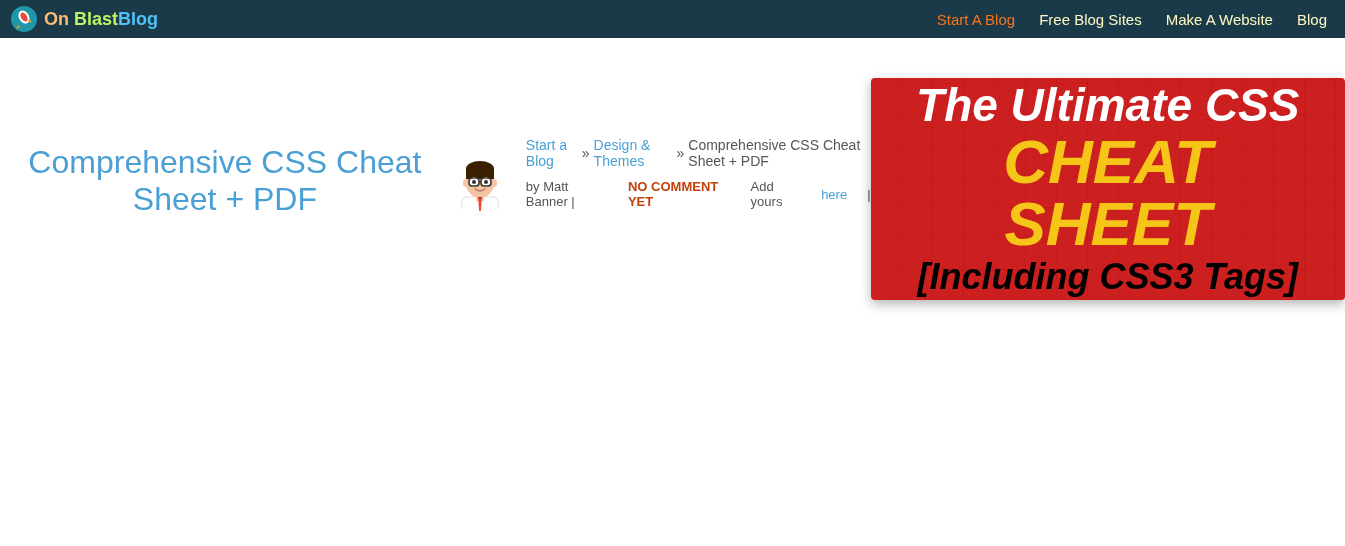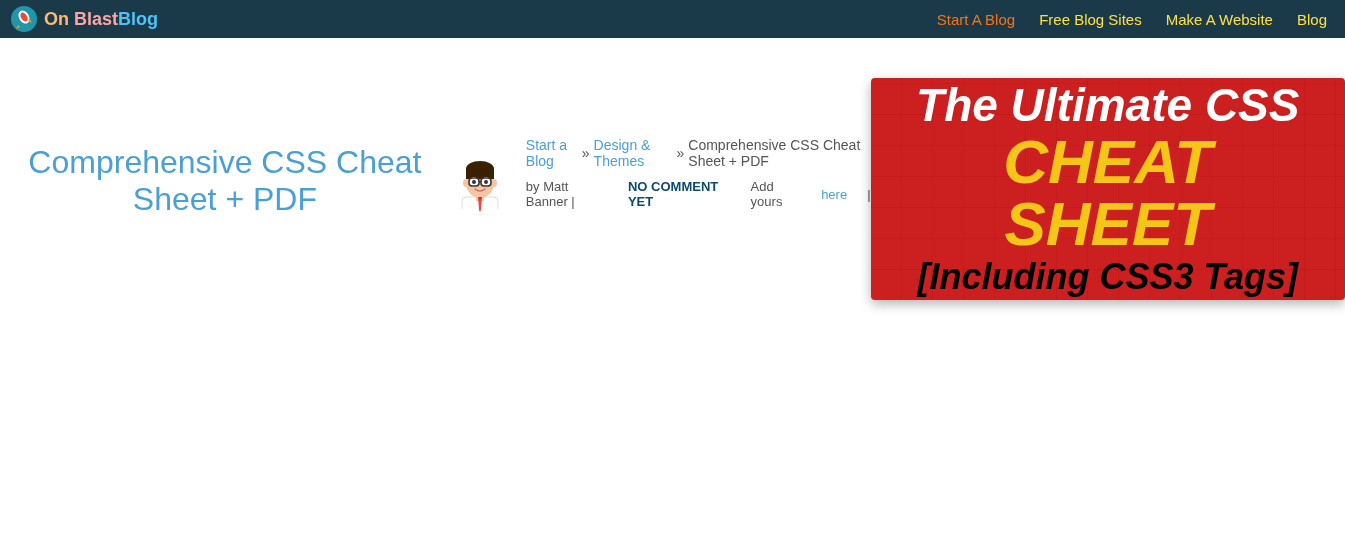--- a/index.html
+++ b/index.html
@@ -39,37 +39,37 @@
     .logo-text {
       font-size: 18px;
       font-weight: bold;
     }
 
     .logo-on {
       color: #fdba74;
     }
 
     .logo-blast {
-      color: #fca5a5;
+      color: #bef264;
     }
 
     .logo-blog {
       color: #4fc3f7;
     }
 
     nav {
       display: flex;
       align-items: center;
       gap: 24px;
     }
 
     nav a {
       text-decoration: none;
       font-size: 15px;
-      color: #fde047;
+      color: #fef9c3;
     }
 
     nav a.active {
       color: #f97316;
     }
 
     
     .main-content {
       display: flex;
       align-items: center;
@@ -110,21 +110,21 @@
     .meta-row {
       font-size: 13px;
       color: #555;
       margin-bottom: 24px;
       display: flex;
       align-items: center;
       gap: 20px;
     }
 
     .meta-row .no-comment {
-      color: #0c4a6e;
+      color: #c2410c;
       font-weight: bold;
       text-transform: uppercase;
     }
 
     .meta-row a.add-here {
       color: #4a9fd4;
       text-decoration: none;
     }
 
     

